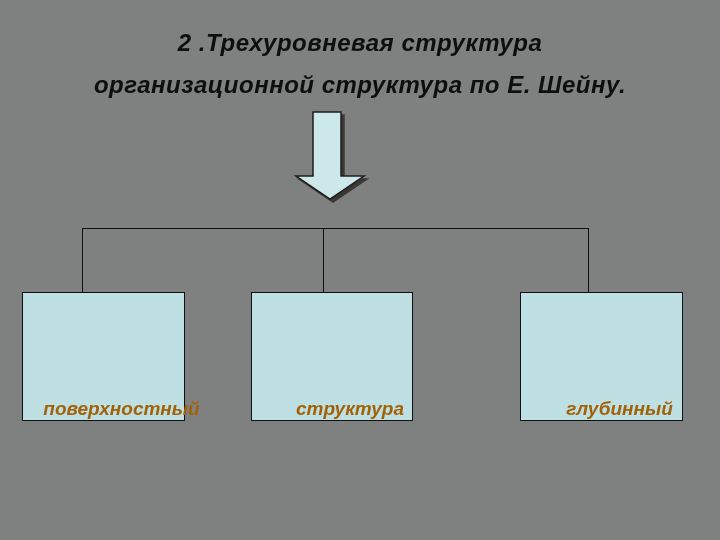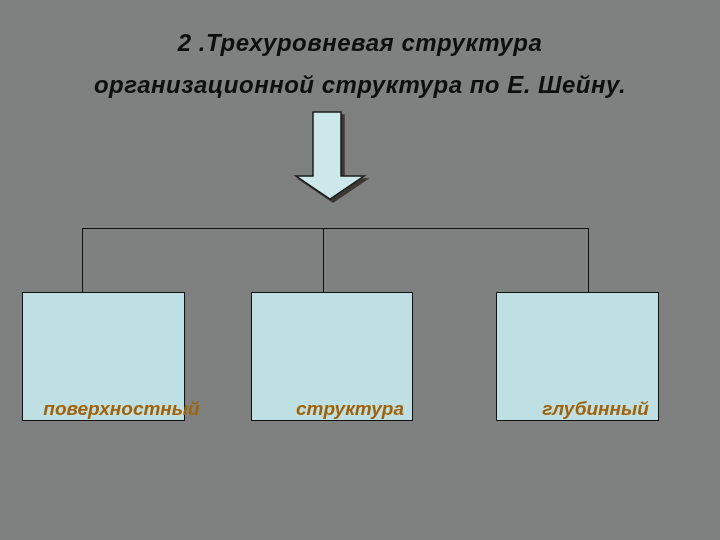--- a/index.html
+++ b/index.html
@@ -76,21 +76,21 @@
     justify-content: center;
     text-align: center;
     font-size: 19px;
     font-weight: bold;
     font-style: italic;
     color: #a16207;
     padding-left: 36px;
   }
   .box1 { left: 22px; }
   .box2 { left: 251px; width: 162px; }
-  .box3 { left: 496px; }
+  .box3 { left: 520px; }
 </style>
 </head>
 <body>
 
 <div class="slide">
 
   <div class="title">
     <div>2 .Трехуровневая структура</div>
     <div>организационной структура по Е. Шейну.</div>
   </div>

